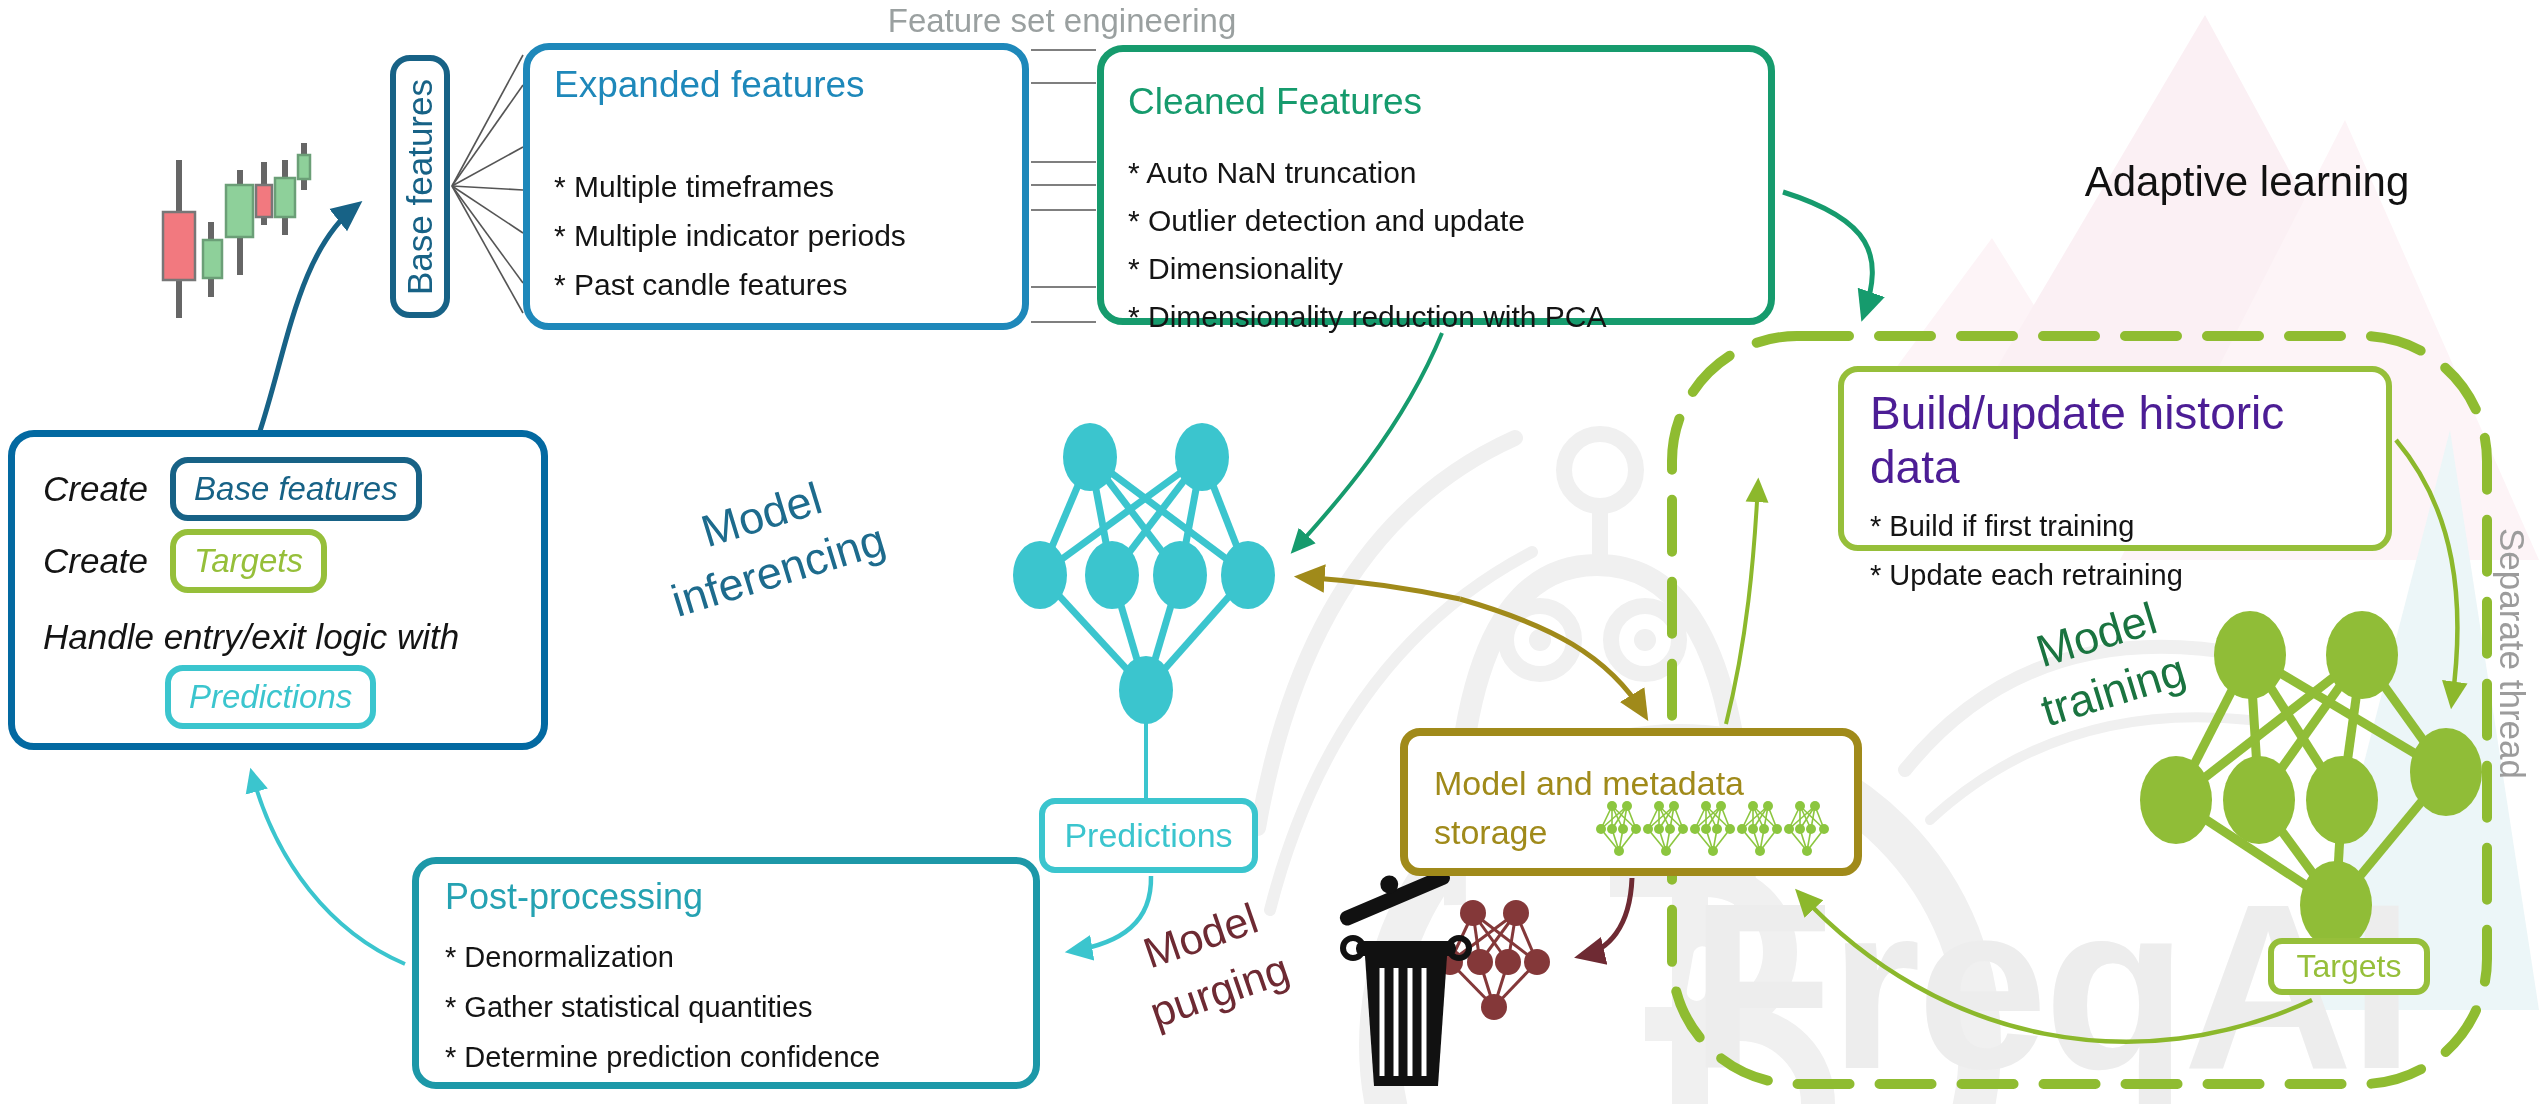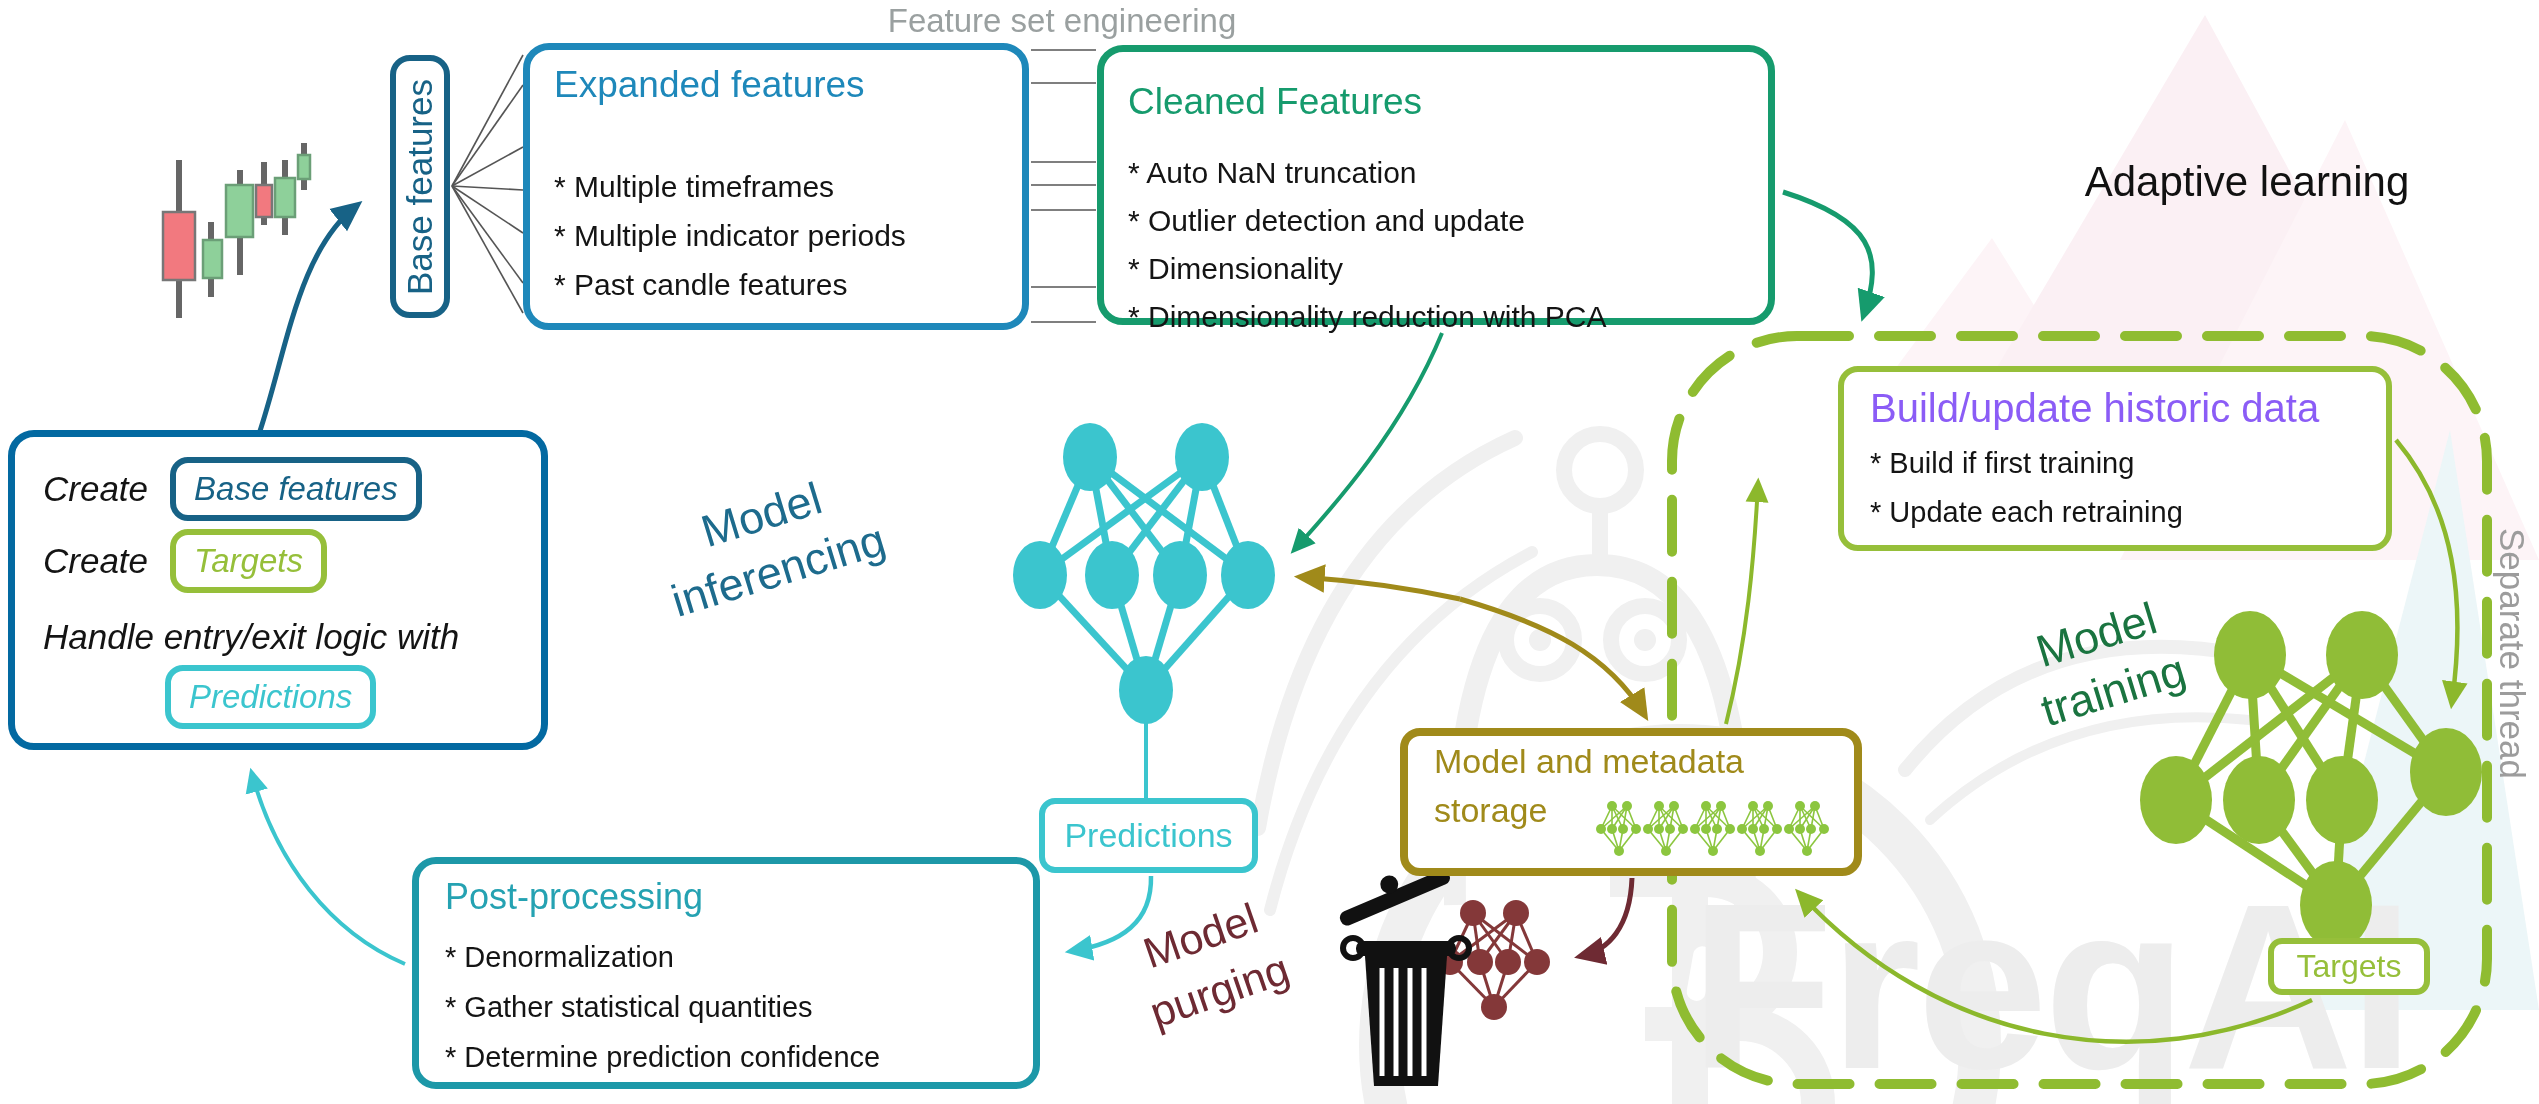--- a/index.html
+++ b/index.html
@@ -10,21 +10,21 @@
   .gray-caption{color:#9aa0a0;font-size:33px;text-align:center;}
   .big-black{color:#111;font-size:42px;text-align:center;}
   .diag-box{position:absolute;z-index:2;background:#fff;border-radius:26px;box-sizing:border-box;}
   .box-title{font-size:37px;}
   .box-items{color:#141414;font-size:30px;line-height:49px;white-space:nowrap;}
   .exp-box{border:7px solid #1e88ba;}
   .exp-box .box-title{color:#1e88ba;}
   .cln-box{border:7px solid #169b6d;}
   .cln-box .box-title{color:#169b6d;}
   .bld-box{border:6px solid #96bf3a;border-radius:20px;}
-  .bld-box .box-title{color:#8b5cf6;font-size:40px;}
+  .bld-box .box-title{color:#4c1d95;font-size:46px;}
   .post-box{border:7px solid #1d98a8;border-radius:24px;}
   .post-box .box-title{color:#25a2b2;font-size:36px;}
   .us-box{border:7px solid #0369a1;border-radius:26px;font-style:italic;}
   .stor-box{border:8px solid #a08a1a;border-radius:20px;}
   .stor-box .stor-line{color:#a08a1a;font-size:34px;white-space:nowrap;}
   .pill{display:inline-block;border-radius:18px;box-sizing:border-box;white-space:nowrap;}
   .pill-blue{border:6px solid #176286;color:#176286;}
   .pill-olive{border:6px solid #96bf3a;color:#96bf3a;}
   .pill-cyan{border:6px solid #3bc5ce;color:#3bc5ce;}
   .us-row{position:absolute;left:28px;display:flex;align-items:center;gap:22px;
@@ -314,21 +314,21 @@
   <div class="abs big-black" style="left:2047px;top:158px;width:400px;">Adaptive learning</div>
 
   <div class="diag-box bld-box" style="left:1838px;top:366px;width:554px;height:185px;padding:14px 0 0 26px;">
     <div class="box-title">Build/update historic data</div>
     <div class="box-items" style="margin-top:8px;font-size:29px;line-height:49px;">
       <div>* Build if first training</div>
       <div>* Update each retraining</div>
     </div>
   </div>
 
-  <div class="diag-box stor-box" style="left:1400px;top:728px;width:462px;height:148px;padding:6px 0 0 26px;">
+  <div class="diag-box stor-box" style="left:1400px;top:728px;width:462px;height:148px;padding:28px 0 0 26px;">
     <div class="stor-line">Model and metadata</div>
     <div class="stor-line" style="margin-top:10px;">storage</div>
     <svg id="mini-nns" width="250" height="66" style="position:absolute;right:8px;bottom:6px;">
         <g transform="translate(0,0)">
           <line x1="16" y1="10" x2="5" y2="33" stroke="#8cc63f" stroke-width="1.6"></line>
           <line x1="16" y1="10" x2="16" y2="33" stroke="#8cc63f" stroke-width="1.6"></line>
           <line x1="16" y1="10" x2="27" y2="33" stroke="#8cc63f" stroke-width="1.6"></line>
           <line x1="16" y1="10" x2="40" y2="33" stroke="#8cc63f" stroke-width="1.6"></line>
           <line x1="31" y1="10" x2="5" y2="33" stroke="#8cc63f" stroke-width="1.6"></line>
           <line x1="31" y1="10" x2="16" y2="33" stroke="#8cc63f" stroke-width="1.6"></line>

